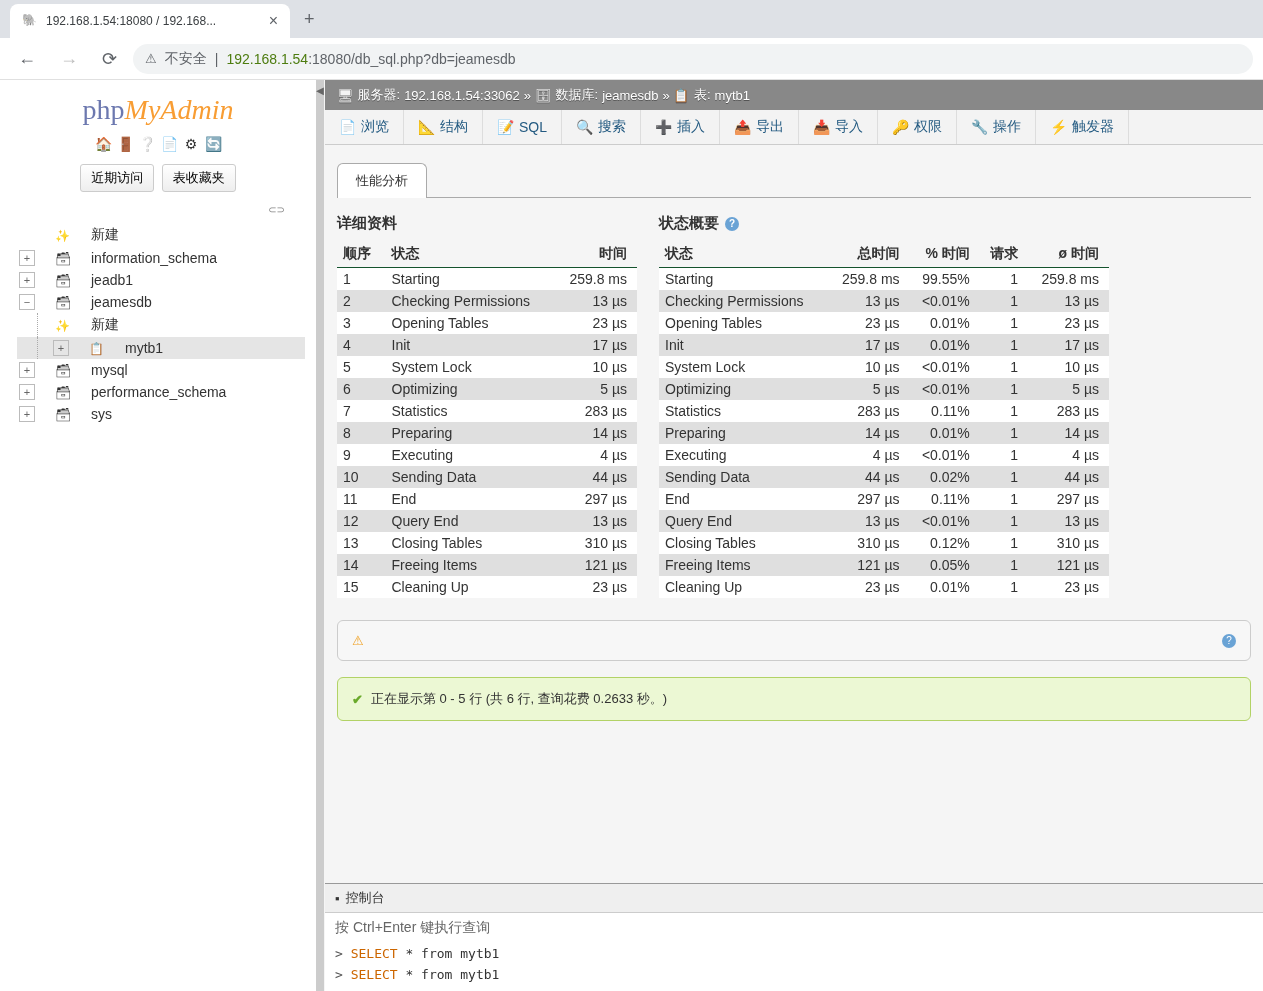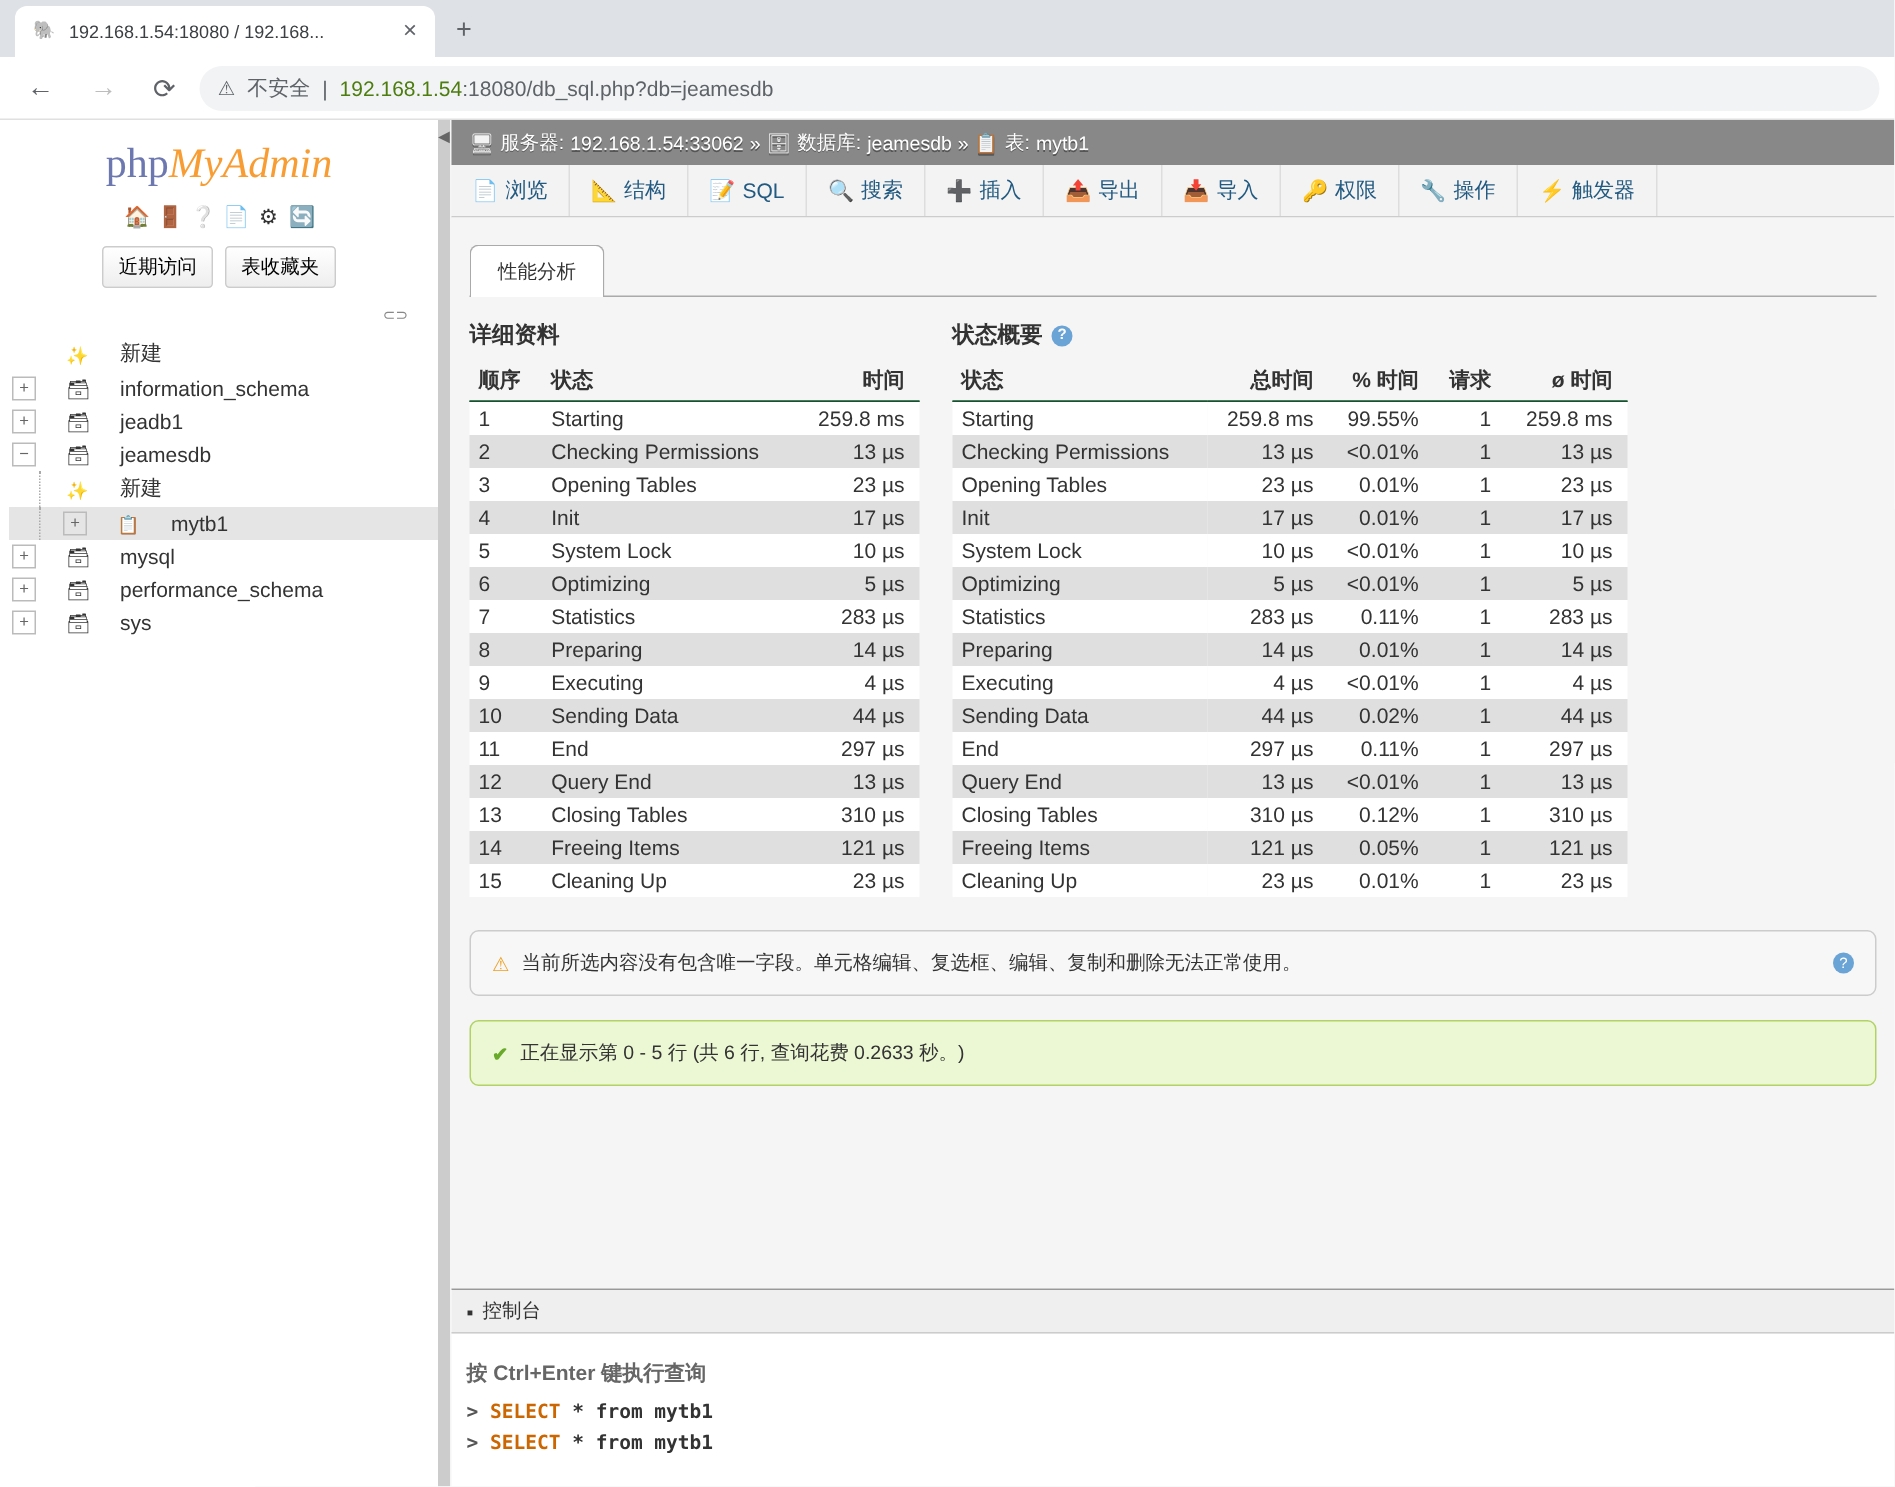--- a/index.html
+++ b/index.html
@@ -16,21 +16,21 @@
 .url-bar { height: 42px; background: #fff; display: flex; align-items: center; padding: 0 10px; gap: 8px; border-bottom: 1px solid #e0e0e0; }
 .nav-btn { color: #5f6368; font-size: 18px; padding: 4px 8px; }
 .nav-btn.disabled { color: #bdbdbd; }
 .url-box { flex: 1; background: #f1f3f4; border-radius: 16px; height: 30px; display: flex; align-items: center; padding: 0 12px; gap: 8px; }
 .warn-icon { color: #5f6368; }
 .url-text { color: #5f6368; font-size: 14px; }
 .url-host { color: #4d7c0f; }
 
 
 .content { display: flex; height: calc(991px - 80px); }
-.sidebar { width: 292px; background: #fff; padding: 10px 0; overflow: hidden; }
+.sidebar { width: 316px; background: #fff; padding: 10px 11px; overflow: hidden; }
 .logo { text-align: center; font-size: 28px; font-family: Georgia, serif; padding: 4px 0 6px; }
 .logo .php { color: #6c78af; }
 .logo .my { color: #f89d33; font-style: italic; }
 .logo .admin { color: #f89d33; font-style: italic; }
 .icon-row { text-align: center; padding: 4px 0 8px; display: flex; justify-content: center; gap: 6px; }
 .icon-row span { width: 16px; height: 16px; display: inline-block; font-size: 14px; }
 .side-btns { text-align: center; padding: 4px 0 8px; }
 .side-btn { border: 1px solid #ccc; background: linear-gradient(#fff,#eee); padding: 4px 10px; margin: 0 2px; border-radius: 3px; font-size: 13px; }
 .collapse-icon { text-align: right; padding: 4px 20px 4px; color: #888; font-size: 10px; }
 .tree { padding: 4px 0 0 6px; font-size: 14px; }
@@ -78,21 +78,21 @@
 .notice .help-icon { margin-left: auto; }
 
 .success-box { margin: 16px 0 0; border: 1px solid #b2d266; border-radius: 6px; background: #ecf8d4; padding: 12px 14px; display: flex; align-items: center; gap: 8px; }
 .check { color: #6aaa2b; font-weight: bold; }
 
 .sql-text { padding: 14px 2px 0; font-family: monospace; font-size: 13px; }
 .sql-kw { color: #9370db; border-bottom: 1px dotted #9370db; }
 
 .console { position: absolute; left: 9px; right: 0; bottom: 0; background: #fff; border-top: 1px solid #999; }
 .console-head { background: #efefef; border-bottom: 1px solid #ccc; padding: 5px 10px; display: flex; align-items: center; gap: 6px; }
-.console-body { padding: 18px 10px; font-size: 14px; font-weight: bold; }
+.console-body { padding: 6px 10px; font-size: 14px; }
 .console-row { padding: 3px 0; font-family: monospace; font-size: 13px; }
 .prompt { color: #555; }
 .sql-kw2 { color: #cc6600; }
 </style>
 </head>
 <body>
 
 <div class="browser-top">
   <div class="tab">
     <span class="tab-favicon">🐘</span>
@@ -458,21 +458,20 @@
                     <td class="r">1</td>
                     <td class="r">23 µs</td>
                   </tr>
                 </tbody>
             </table>
           </div>
         </div>
 
         <div class="notice">
           <span class="warn">⚠</span>
-          <span>当前所选内容没有包含唯一字段。单元格编辑、复选框、编辑、复制和删除无法正常使用。</span>
           <span class="help-icon">?</span>
         </div>
 
         <div class="success-box">
           <span class="check">✔</span>
           <span>正在显示第 0 - 5 行 (共 6 行, 查询花费 0.2633 秒。)</span>
         </div>
 
       </div>
     </div>

